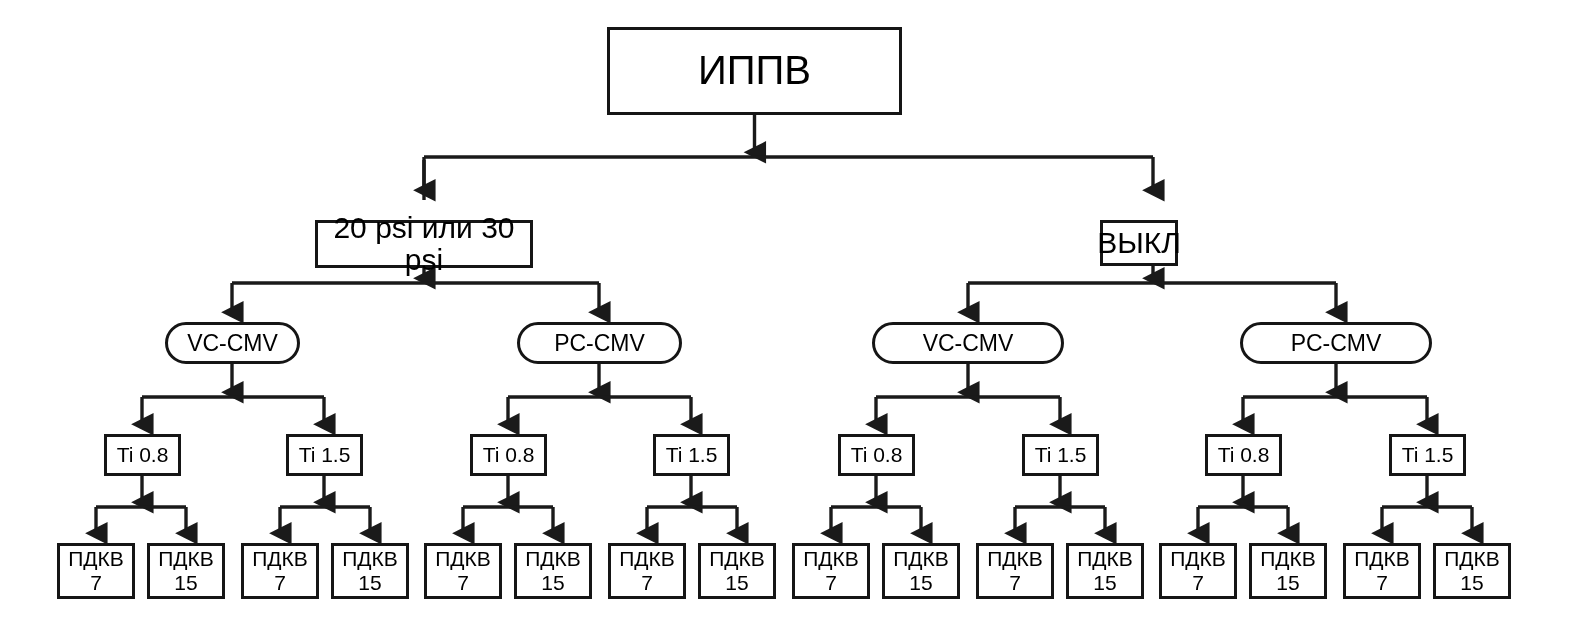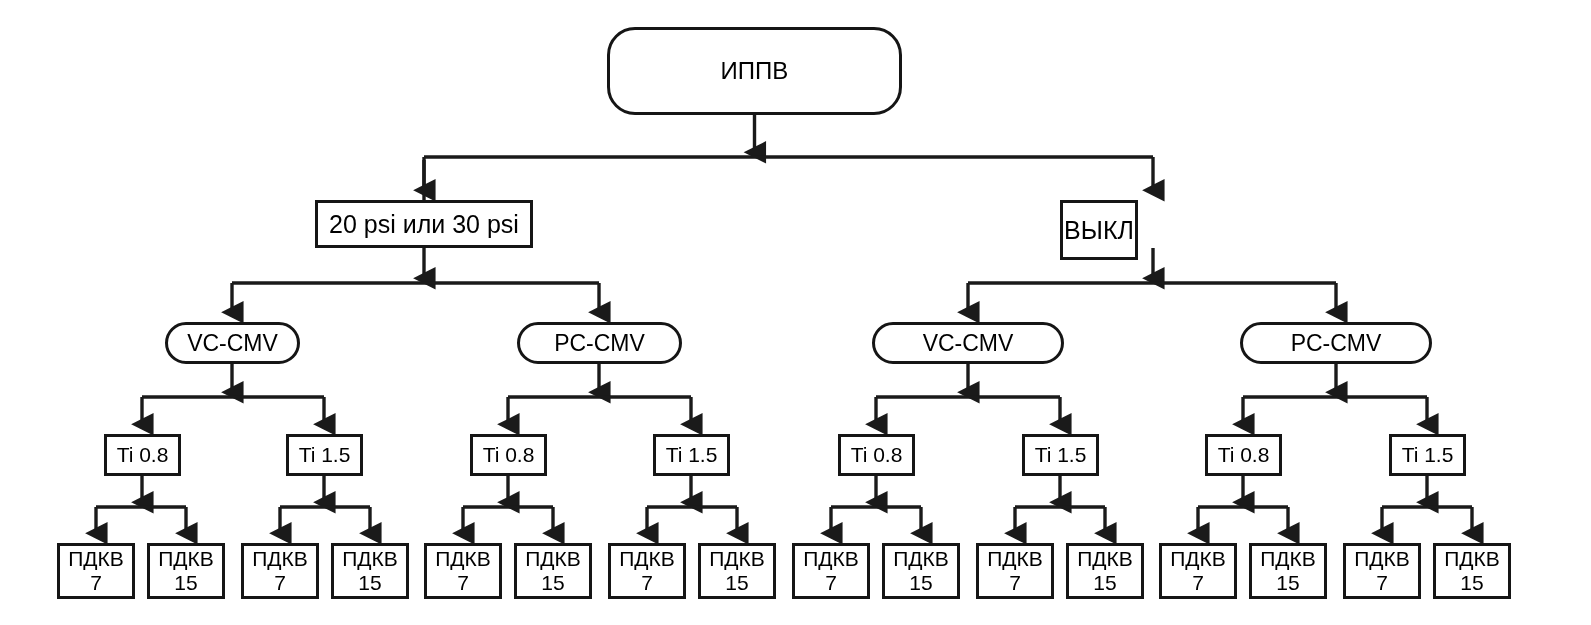--- a/index.html
+++ b/index.html
@@ -33,25 +33,25 @@
     border: 3px solid #151515;
     display: flex;
     align-items: center;
     justify-content: center;
     text-align: center;
     color: #000000;
     line-height: 1.08;
     z-index: 2;
   }
   .node-root {
-    font-size: 24px;
-    border-radius: 28px;
+    font-size: 40px;
   }
   .node-mode {
-    font-size: 25px;
+    font-size: 30px;
+    margin-top: 20px;
   }
   .node-vent {
     font-size: 23px;
     border-radius: 21px;
   }
   .node-ti {
     font-size: 21px;
     align-items: center;
   }
   .node-peep {
@@ -156,21 +156,21 @@
     </g>
   </svg>
 
   <div class="node-box node-root" style="left:607px; top:27px; width:295px; height:88px;">
     <span>ИППВ</span>
   </div>
 
   <div class="node-box node-mode" style="left:315px; top:200px; width:218px; height:48px;">
     <span>20 psi или 30 psi</span>
   </div>
-  <div class="node-box node-mode" style="left:1060px; top:200px; width:78px; height:60px;">
+  <div class="node-box node-mode" style="left:1100px; top:200px; width:78px; height:46px;">
     <span>ВЫКЛ</span>
   </div>
 
   <div class="node-box node-vent" style="left:165px; top:322px; width:135px; height:42px;">
     <span>VC-CMV</span>
   </div>
   <div class="node-box node-vent" style="left:517px; top:322px; width:165px; height:42px;">
     <span>PC-CMV</span>
   </div>
   <div class="node-box node-vent" style="left:872px; top:322px; width:192px; height:42px;">

